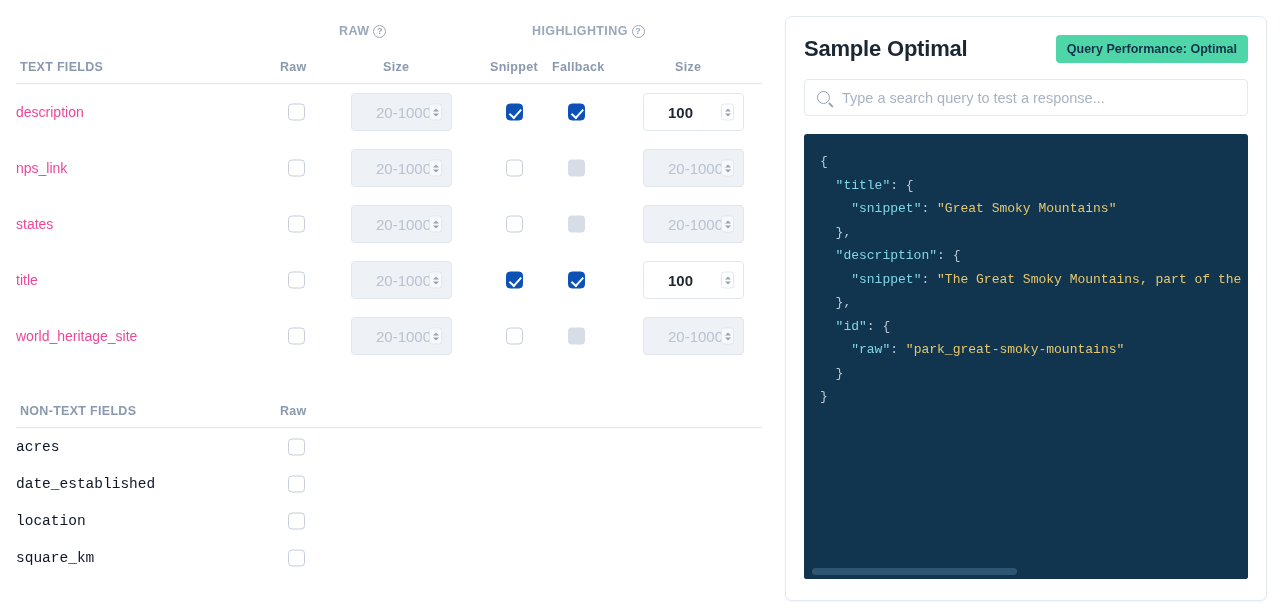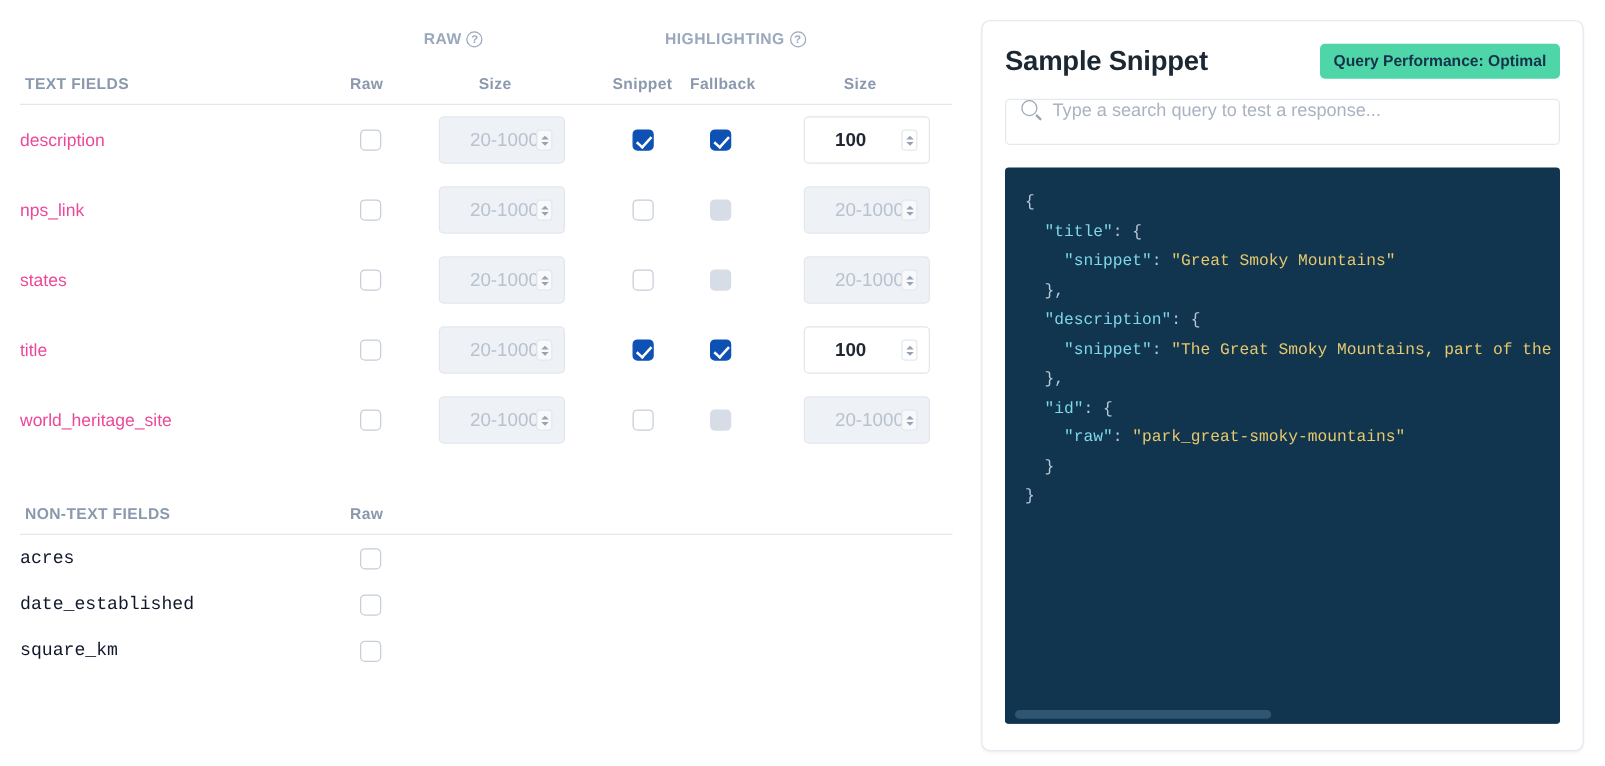--- a/index.html
+++ b/index.html
@@ -84,21 +84,21 @@
   
   .right-panel { position: absolute; left: 785px; top: 16px; width: 482px; height: 585px;
                  background: #ffffff; border: 1px solid #e4e9f0; border-radius: 7px;
                  box-shadow: 0 1px 2px rgba(30,45,70,.05); overflow: hidden; }
   .rp-head { display: flex; align-items: center; justify-content: space-between;
              padding: 18px 18px 0 18px; }
   .rp-title { font-size: 22px; font-weight: bold; color: #1b2733; letter-spacing: -.2px; }
   .badge { background: #4ed6a8; color: #16324a; font-size: 12.5px; font-weight: bold;
            padding: 7px 11px; border-radius: 4px; white-space: nowrap; }
   .search { margin: 16px 18px 0 18px; height: 37px; border: 1px solid #e4e9f0;
-            border-radius: 4px; display: flex; align-items: flex-start; padding: 0 12px; gap: 10px; }
+            border-radius: 4px; display: flex; align-items: center; padding: 0 12px; gap: 10px; }
   .mag { width: 13px; height: 13px; border: 1.6px solid #9aa6b6; border-radius: 50%;
          position: relative; flex: none; }
   .mag::after { content: ""; position: absolute; right: -4.5px; bottom: -3px; width: 6px;
          height: 1.6px; background: #9aa6b6; transform: rotate(45deg); border-radius: 1px; }
   .search input { border: none; outline: none; flex: 1; font-size: 14.5px; color: #2f3f52;
                   font-family: "Liberation Sans", sans-serif; background: transparent; }
   .search input::placeholder { color: #a9b3c1; }
 
   .code { margin: 18px 18px 0 18px; height: 445px; background: #11344f; border-radius: 3px;
           position: relative; overflow: hidden; }
@@ -306,31 +306,37 @@
             <span class="cb"></span>
           </div>
         </div>
         <div class="nrow">
           <span class="fname">date_established</span>
           <div class="cell c-raw">
             <span class="cb"></span>
           </div>
         </div>
         <div class="nrow">
+          <span class="fname">location</span>
+          <div class="cell c-raw">
+            <span class="cb"></span>
+          </div>
+        </div>
+        <div class="nrow">
           <span class="fname">square_km</span>
           <div class="cell c-raw">
             <span class="cb"></span>
           </div>
         </div>
       </div>
   </div>
 
   <div class="right-panel">
     <div class="rp-head">
-      <div class="rp-title">Sample Snippet</div>
+      <div class="rp-title">Sample Optimal</div>
       <div class="badge">Query Performance: Optimal</div>
     </div>
 
     <div class="search">
       <span class="mag"></span>
       <input type="text" placeholder="Type a search query to test a response..." style="">
     </div>
 
     <div class="code">
       <pre id="code-pre"><span class="p">{</span>

